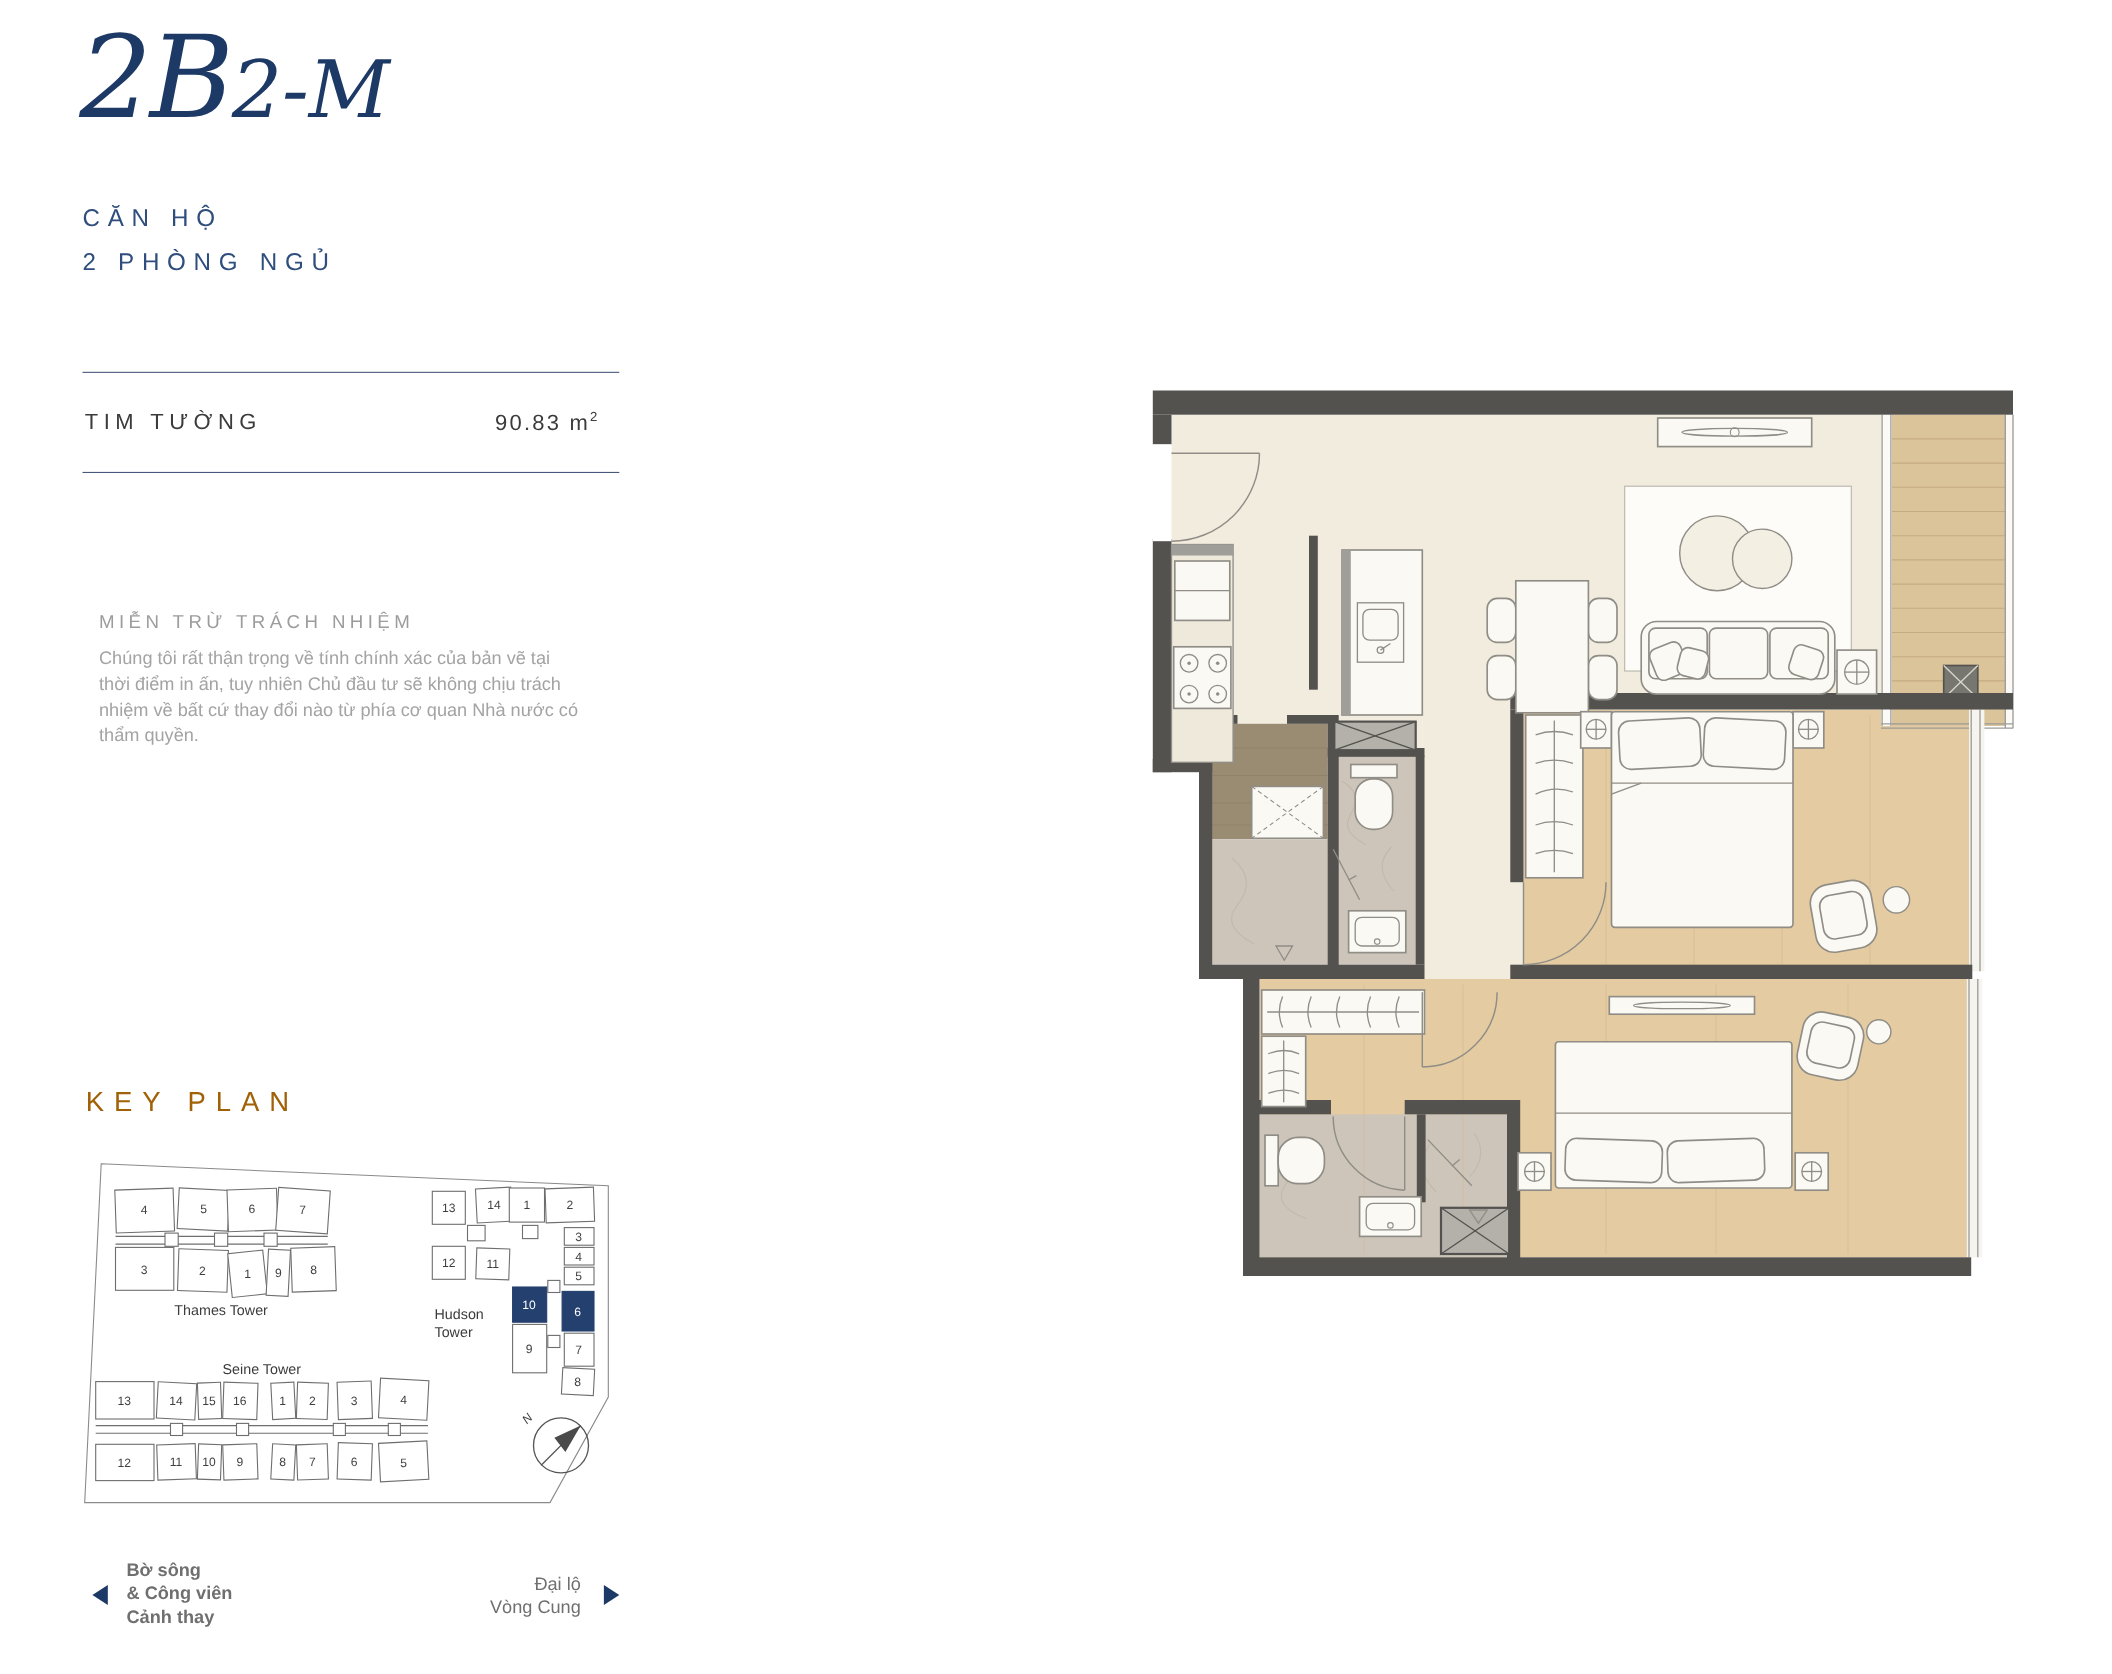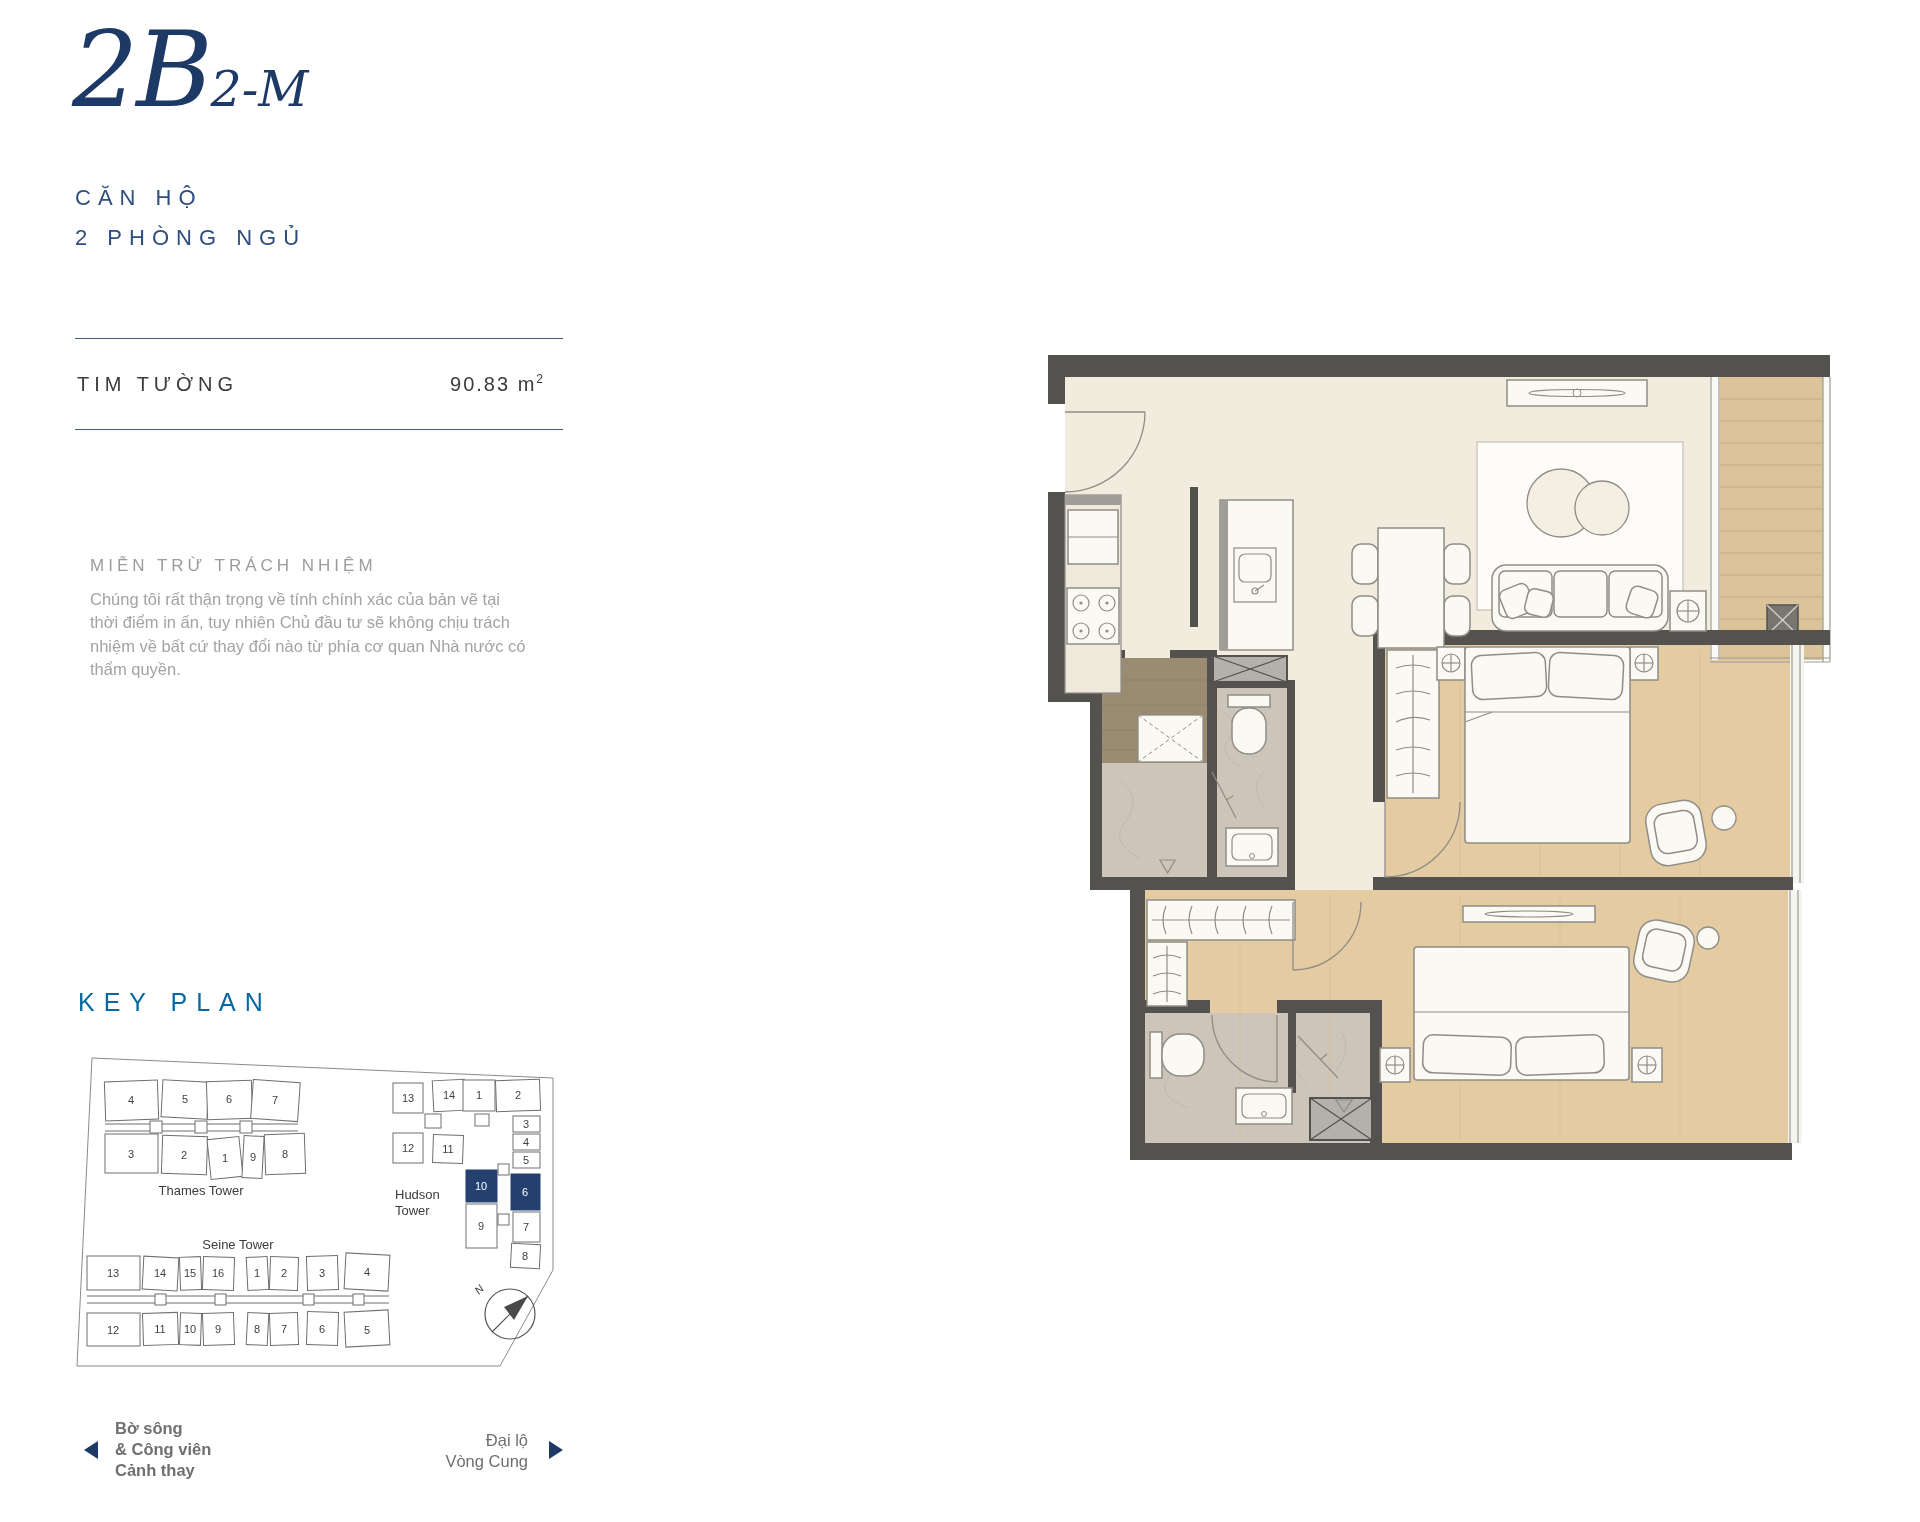--- a/index.html
+++ b/index.html
@@ -7,32 +7,32 @@
     --gray-head:#9c9c9c; --rule:#47597a; --map-line:#6e6e6e; --wall:#53524f;
     --cream:#f2ecdf; --wood:#e4cba2; --wood-dark:#9a8c73; --marble:#cdc5b9;
     --balcony:#dbc39a; --furn:#8f8d86; --furnfill:#fbf9f3; --hl:#24406e;
   }
   *{margin:0;padding:0;box-sizing:border-box;}
   html,body{background:#fff;}
   body{font-family:"Liberation Sans",sans-serif;width:1920px;height:1522px;position:relative;overflow:hidden;}
   .abs{position:absolute;}
   .title{left:72px;top:18px;font-family:"DejaVu Serif",serif;font-style:italic;color:var(--navy);line-height:1;}
   .title .main{font-size:104px;letter-spacing:-2px;}
-  .title .sub{font-size:49px;letter-spacing:0;}
+  .title .sub{font-size:72px;letter-spacing:0;}
   .subtitle{left:75px;top:178px;color:var(--navy-mid);font-size:22px;letter-spacing:7px;line-height:40px;white-space:nowrap;}
   .specs{left:75px;top:338px;width:488px;}
   .spec-row{height:91px;display:flex;align-items:center;justify-content:space-between;border-top:1px solid var(--rule);padding:0 18px 0 2px;gap:27px;}
   .specs .end{border-top:1px solid var(--rule);height:0;}
   .spec-label{font-size:20px;letter-spacing:5px;color:var(--ink);}
   .spec-value{font-size:20px;letter-spacing:2px;color:var(--ink);}
   .spec-value sup{font-size:12px;}
   .disclaimer{left:90px;top:556px;width:440px;}
   .disclaimer h3{font-size:17px;font-weight:normal;letter-spacing:4px;color:var(--gray-head);margin-bottom:12px;}
   .disclaimer p{font-size:16.5px;color:var(--gray-text);line-height:1.42;}
-  .keyplan-title{left:78px;top:988px;font-size:25px;letter-spacing:9px;color:#0369a1;}
+  .keyplan-title{left:78px;top:988px;font-size:25px;letter-spacing:9px;color:#a16207;}
   .kp-svg{left:55px;top:1048px;}
   .plan-svg{left:1040px;top:350px;}
   .foot-left-tri{left:84px;top:1441px;width:0;height:0;border-top:9px solid transparent;border-bottom:9px solid transparent;border-right:14px solid var(--navy);}
   .foot-right-tri{left:549px;top:1441px;width:0;height:0;border-top:9px solid transparent;border-bottom:9px solid transparent;border-left:14px solid var(--navy);}
   .foot-text{font-size:16.5px;color:#6f6f6f;line-height:21px;}
   .foot-left{left:115px;top:1418px;font-weight:bold;}
   .foot-right{left:390px;top:1430px;width:138px;text-align:right;}
   svg text{font-family:"Liberation Sans",sans-serif;}
   .kp-num{font-size:11px;fill:#3f3f3f;}
   .kp-num-hl{font-size:11px;fill:#ffffff;}

